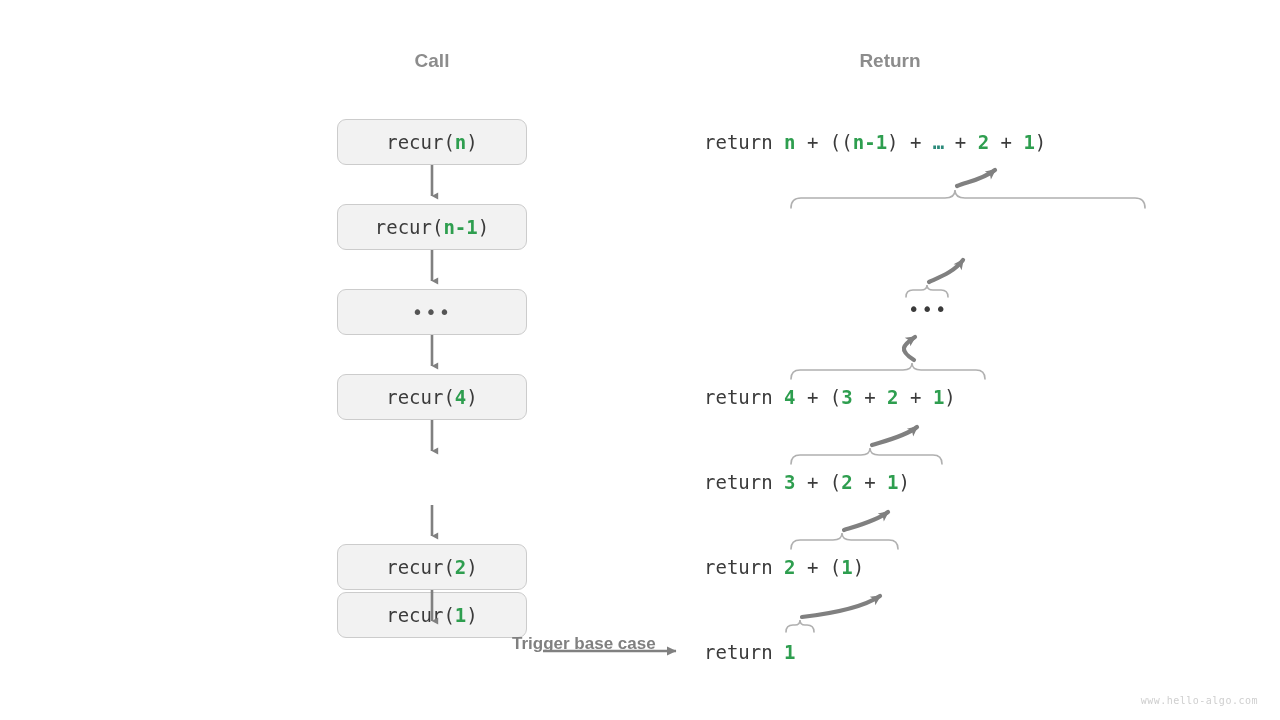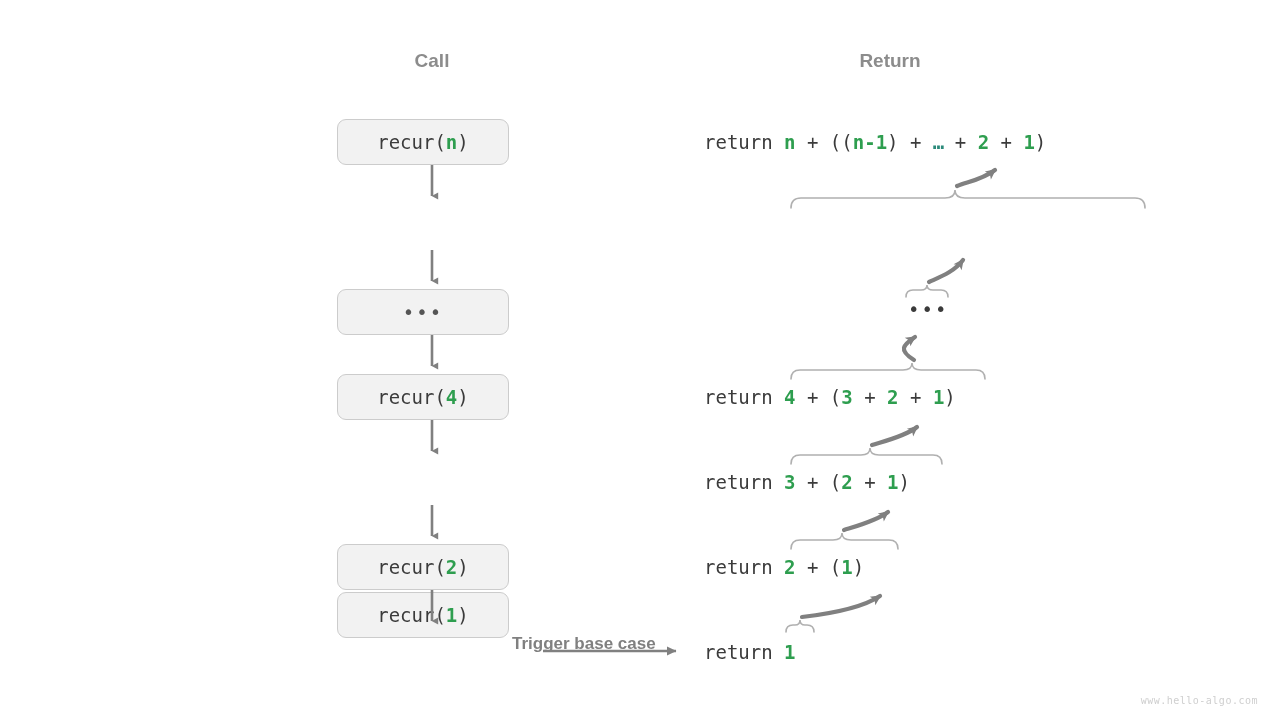--- a/index.html
+++ b/index.html
@@ -29,21 +29,21 @@
     text-align: center;
     white-space: nowrap;
   }
   #header-call  { left: 337px; top: 50px; width: 190px; }
   #header-return{ left: 795px; top: 50px; width: 190px; }
 
   
   .call-box {
     position: absolute;
     left: 337px;
-    width: 172px;
+    width: 190px;
     height: 46px;
     box-sizing: border-box;
     background: #f2f2f2;
     border: 1.4px solid #cccccc;
     border-radius: 9px;
     display: flex;
     align-items: center;
     justify-content: center;
     font-family: "DejaVu Sans Mono", monospace;
     font-size: 19px;
@@ -117,20 +117,23 @@
 </head>
 <body>
 
 <div id="stage">
 
   <div class="col-header" id="header-call">Call</div>
   <div class="col-header" id="header-return">Return</div>
 
   <div class="call-box" style="top:119px">
     <span><span>recur(</span><span class="arg">n</span><span>)</span></span>
+  </div>
+  <div class="call-box" style="top:204px">
+    <span><span>recur(</span><span class="arg">n-1</span><span>)</span></span>
   </div>
   <div class="call-box" style="top:289px">
     <span class="dots-plain">•••</span>
   </div>
   <div class="call-box" style="top:374px">
     <span><span>recur(</span><span class="arg">4</span><span>)</span></span>
   </div>
   <div class="call-box" style="top:544px">
     <span><span>recur(</span><span class="arg">2</span><span>)</span></span>
   </div>

